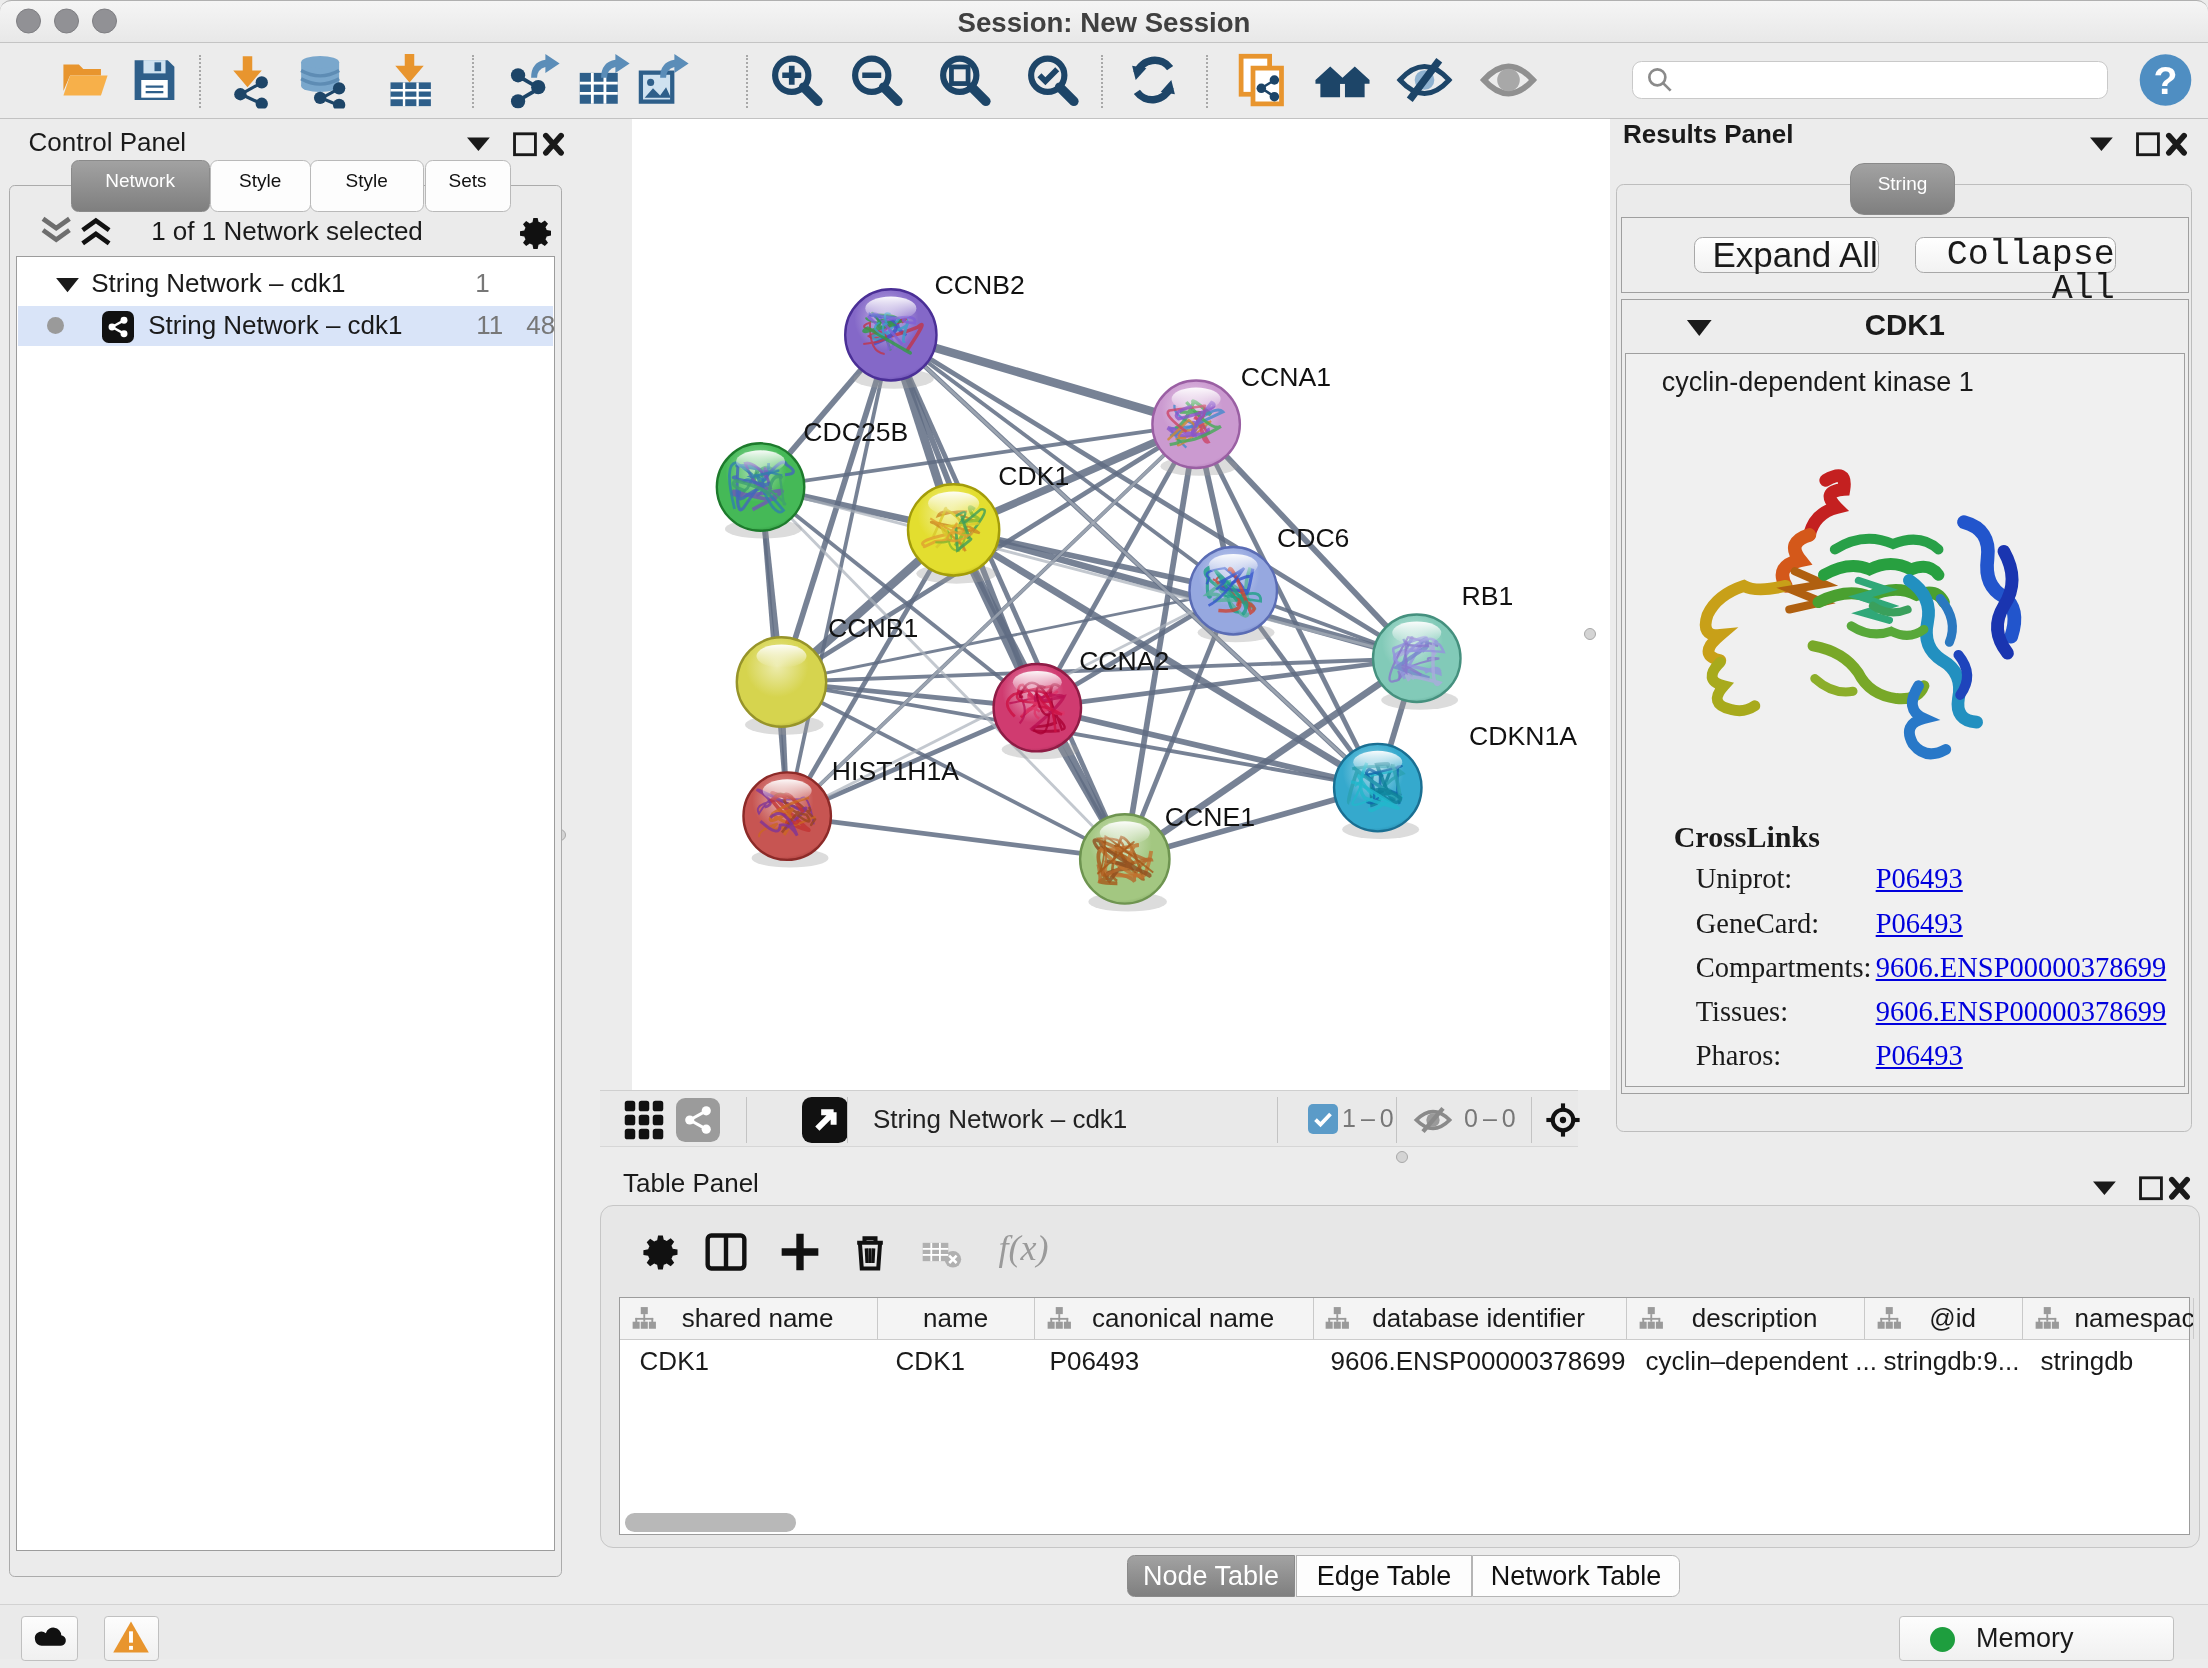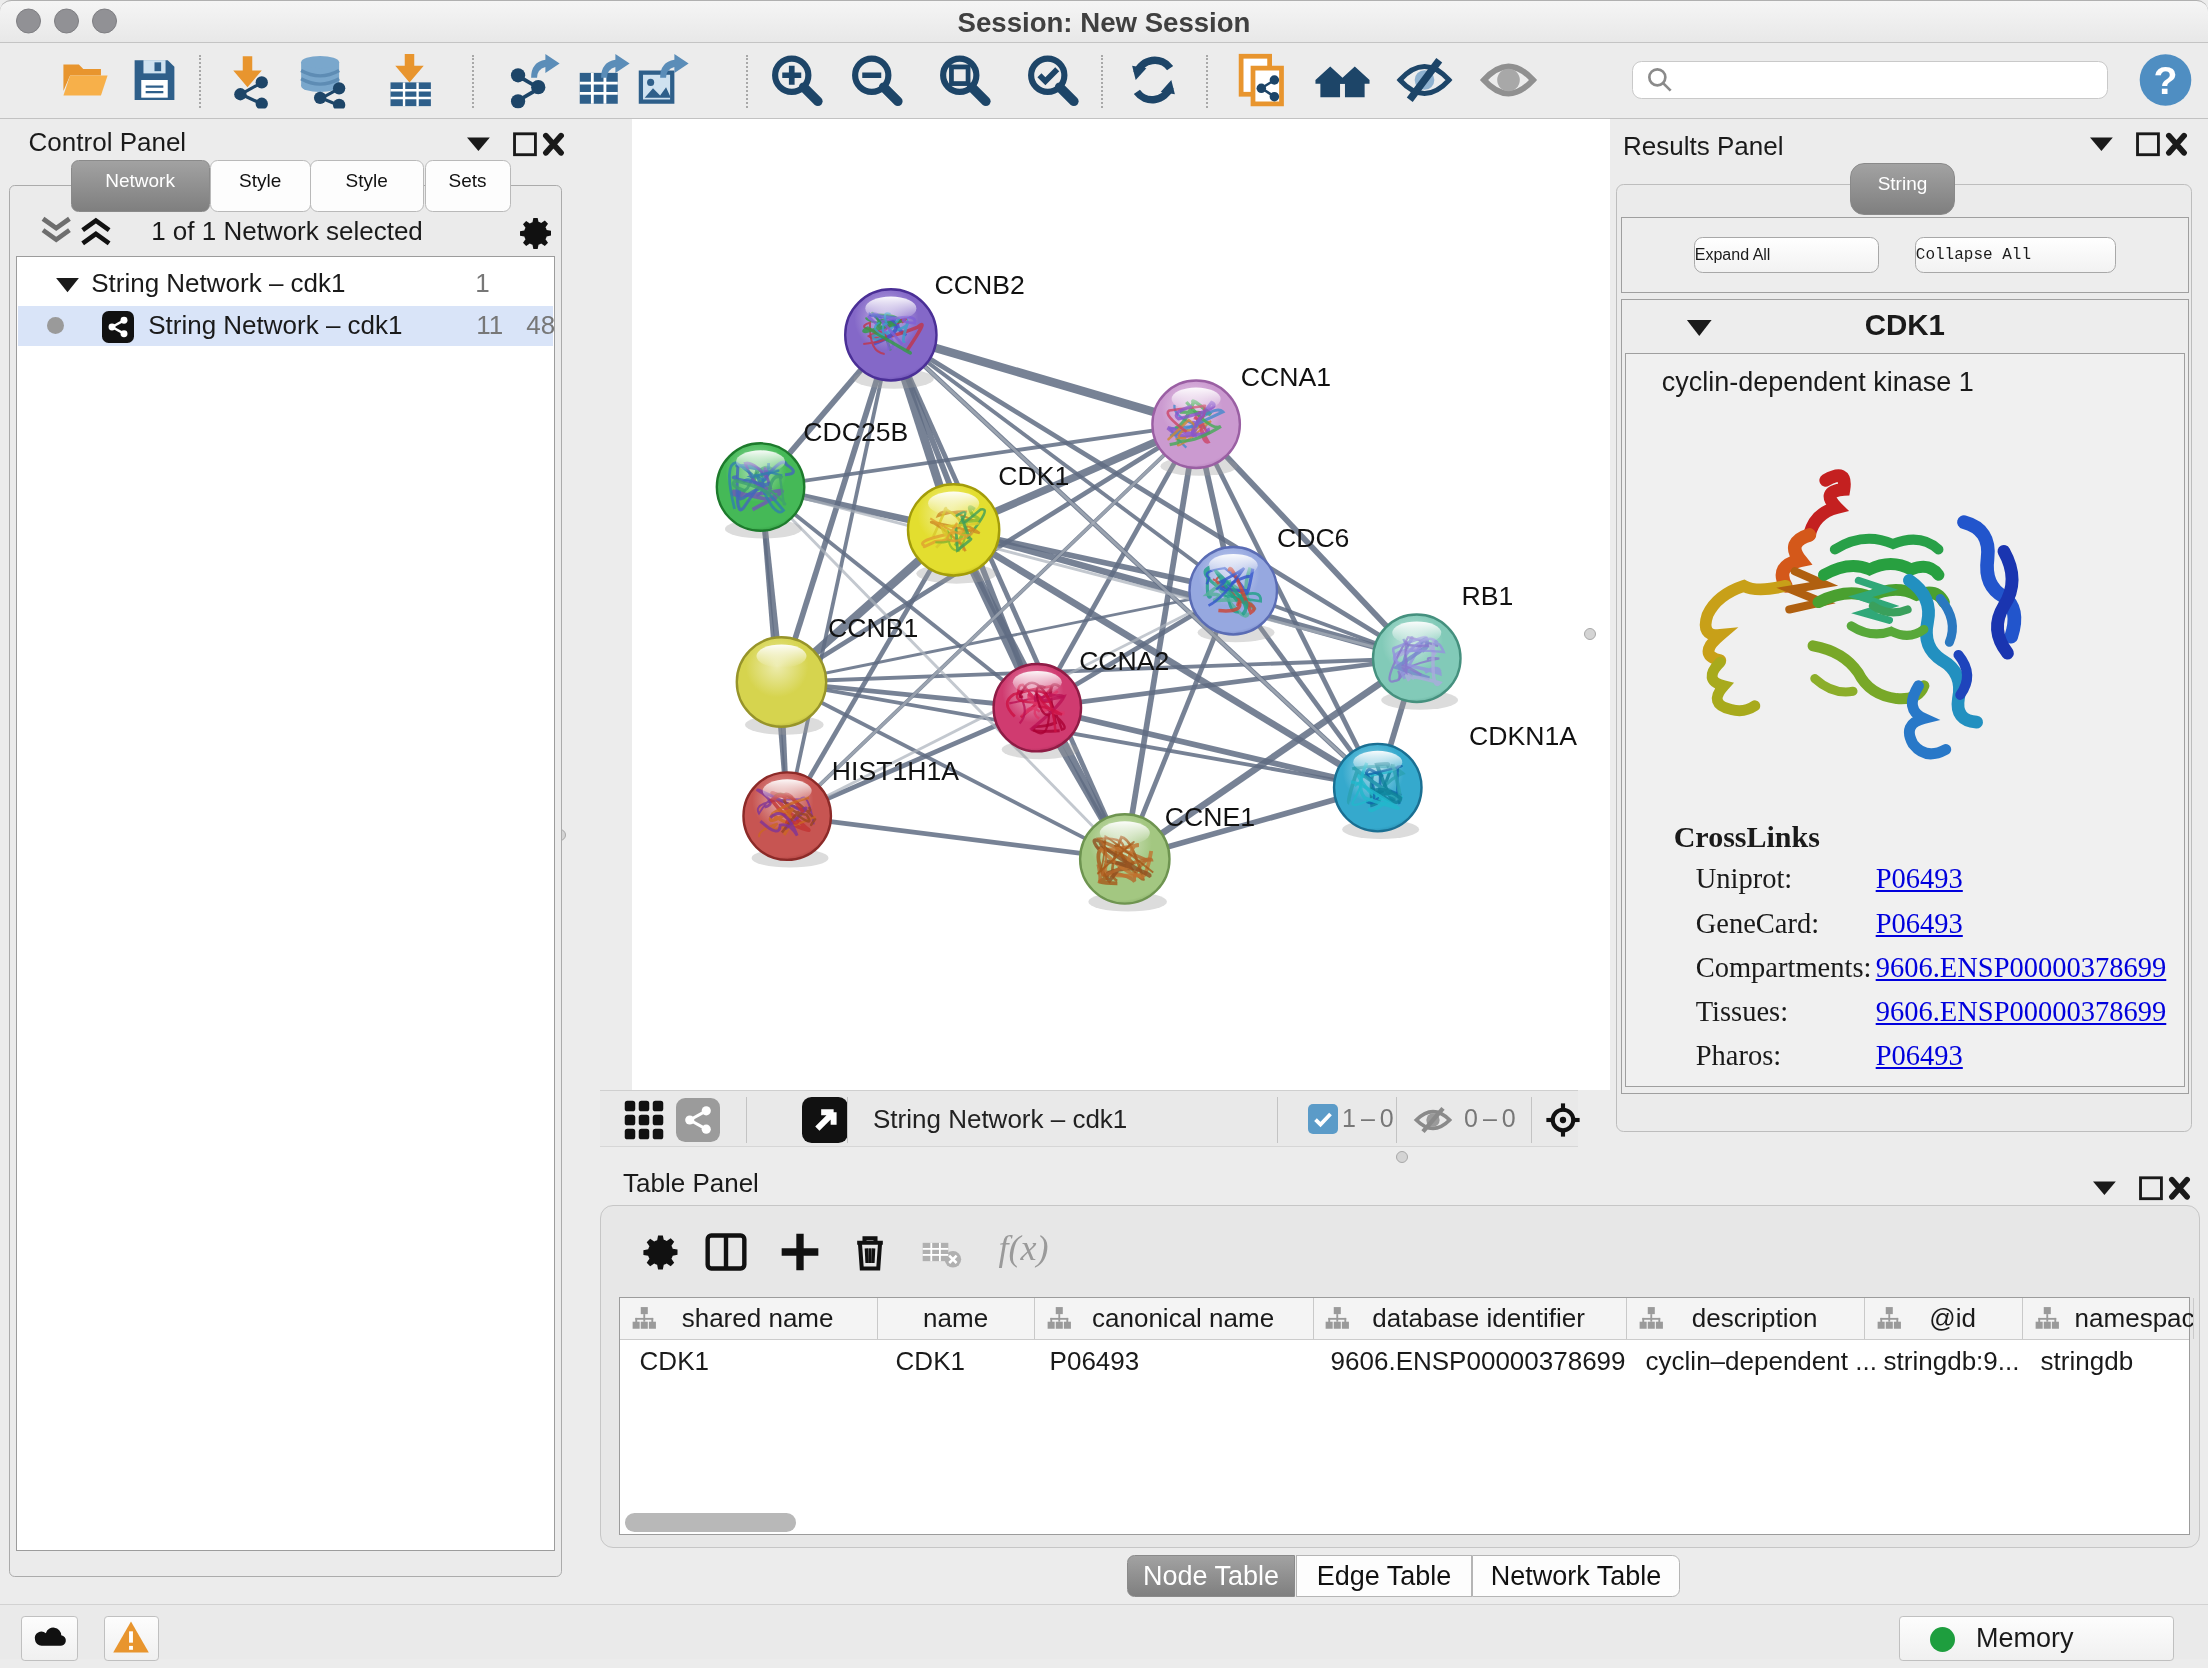--- a/index.html
+++ b/index.html
@@ -34,21 +34,21 @@
 #netview { position:absolute; left:632px; top:119px; width:978px; height:971px; background:#fff; }
 #netbar { position:absolute; left:600px; top:1090px; width:978px; height:57px;
   background:#e9e9e9; border-top:1px solid #cfcfcf; border-bottom:1px solid #d6d6d6; }
 .vsep { position:absolute; top:5.7px; height:46px; width:1px; background:#c3c3c3; }
 
 #results { position:absolute; left:1579px; top:119px; width:630px; height:1038px; }
 #resbox { position:absolute; z-index:1; left:37px; top:65px; width:576px; height:948px;
   background:#ebebeb; border:1px solid #bdbdbd; border-radius:7.6px; }
 .resinner { position:absolute; background:#ededed; border:1px solid #9f9f9f; }
 .btn { position:absolute; height:36px; line-height:34px; background:linear-gradient(#ffffff,#f2f2f2);
-  border:1px solid #a8a8a8; border-radius:8.6px; text-align:left; font-size:16px; }
+  border:1px solid #a8a8a8; border-radius:8.6px; text-align:right; font-size:35px; }
 .serif { font-family:"Liberation Serif", serif; }
 a.link { color:#0000dd; text-decoration:underline; font-family:"Liberation Serif", serif; }
 
 #tablepanel { position:absolute; left:592px; top:1157px; width:1617px; height:451px; }
 #tablebox { position:absolute; left:7.6px; top:48px; width:1600px; height:343px;
   background:#e7e7e7; border:1px solid #c6c6c6; border-radius:13px; }
 #thetable { position:absolute; left:18px; top:91px; width:1571px; height:238px;
   background:#fff; border:1px solid #9c9c9c; }
 .th { position:absolute; top:0; height:41px; border-right:1px solid #c9c9c9; font-size:26px;
   line-height:41px; text-align:center; }
@@ -661,21 +661,21 @@
           <line x1="12" y1="17.5" x2="12" y2="22.5"></line>
           <line x1="1.5" y1="12" x2="6.5" y2="12"></line>
           <line x1="17.5" y1="12" x2="22.5" y2="12"></line>
         </g>
       </svg></div>
   </div>
 <div class="dragdot" style="left:1396px;top:1151px;"></div>
 <div class="dragdot" style="left:1584px;top:628px;"></div>
 
 <div id="results">
-  <div class="panelhead" style="position:absolute;left:44px;top:12px;">Results Panel</div>
+  <div class="panelhead" style="position:absolute;left:44px;top:0;font-weight:bold;">Results Panel</div>
   <svg style="position:absolute;left:509px;top:11.4px;" width="100" height="28.5" viewBox="0 0 105 30">
     <path d="M2 8 L26 8 L14 22 Z" fill="#1a1a1a"></path>
     <rect x="52" y="4" width="22" height="22" fill="none" stroke="#1a1a1a" stroke-width="3"></rect>
     <path d="M85 6 L101 24 M101 6 L85 24" stroke="#1a1a1a" stroke-width="6" stroke-linecap="round"></path>
   </svg>
   <div class="tab tabsel" style="left:271px;top:44px;width:105px;border-radius:14px;">String</div>
   <div id="resbox">
     <div class="resinner" style="left:3.8px;top:32px;width:568px;height:76px;">
       <div class="btn" style="left:72px;top:19px;width:185px;">Expand All</div>
       <div class="btn" style="left:293px;top:19px;width:201px;font-family:Liberation Mono, monospace;">Collapse All</div>

